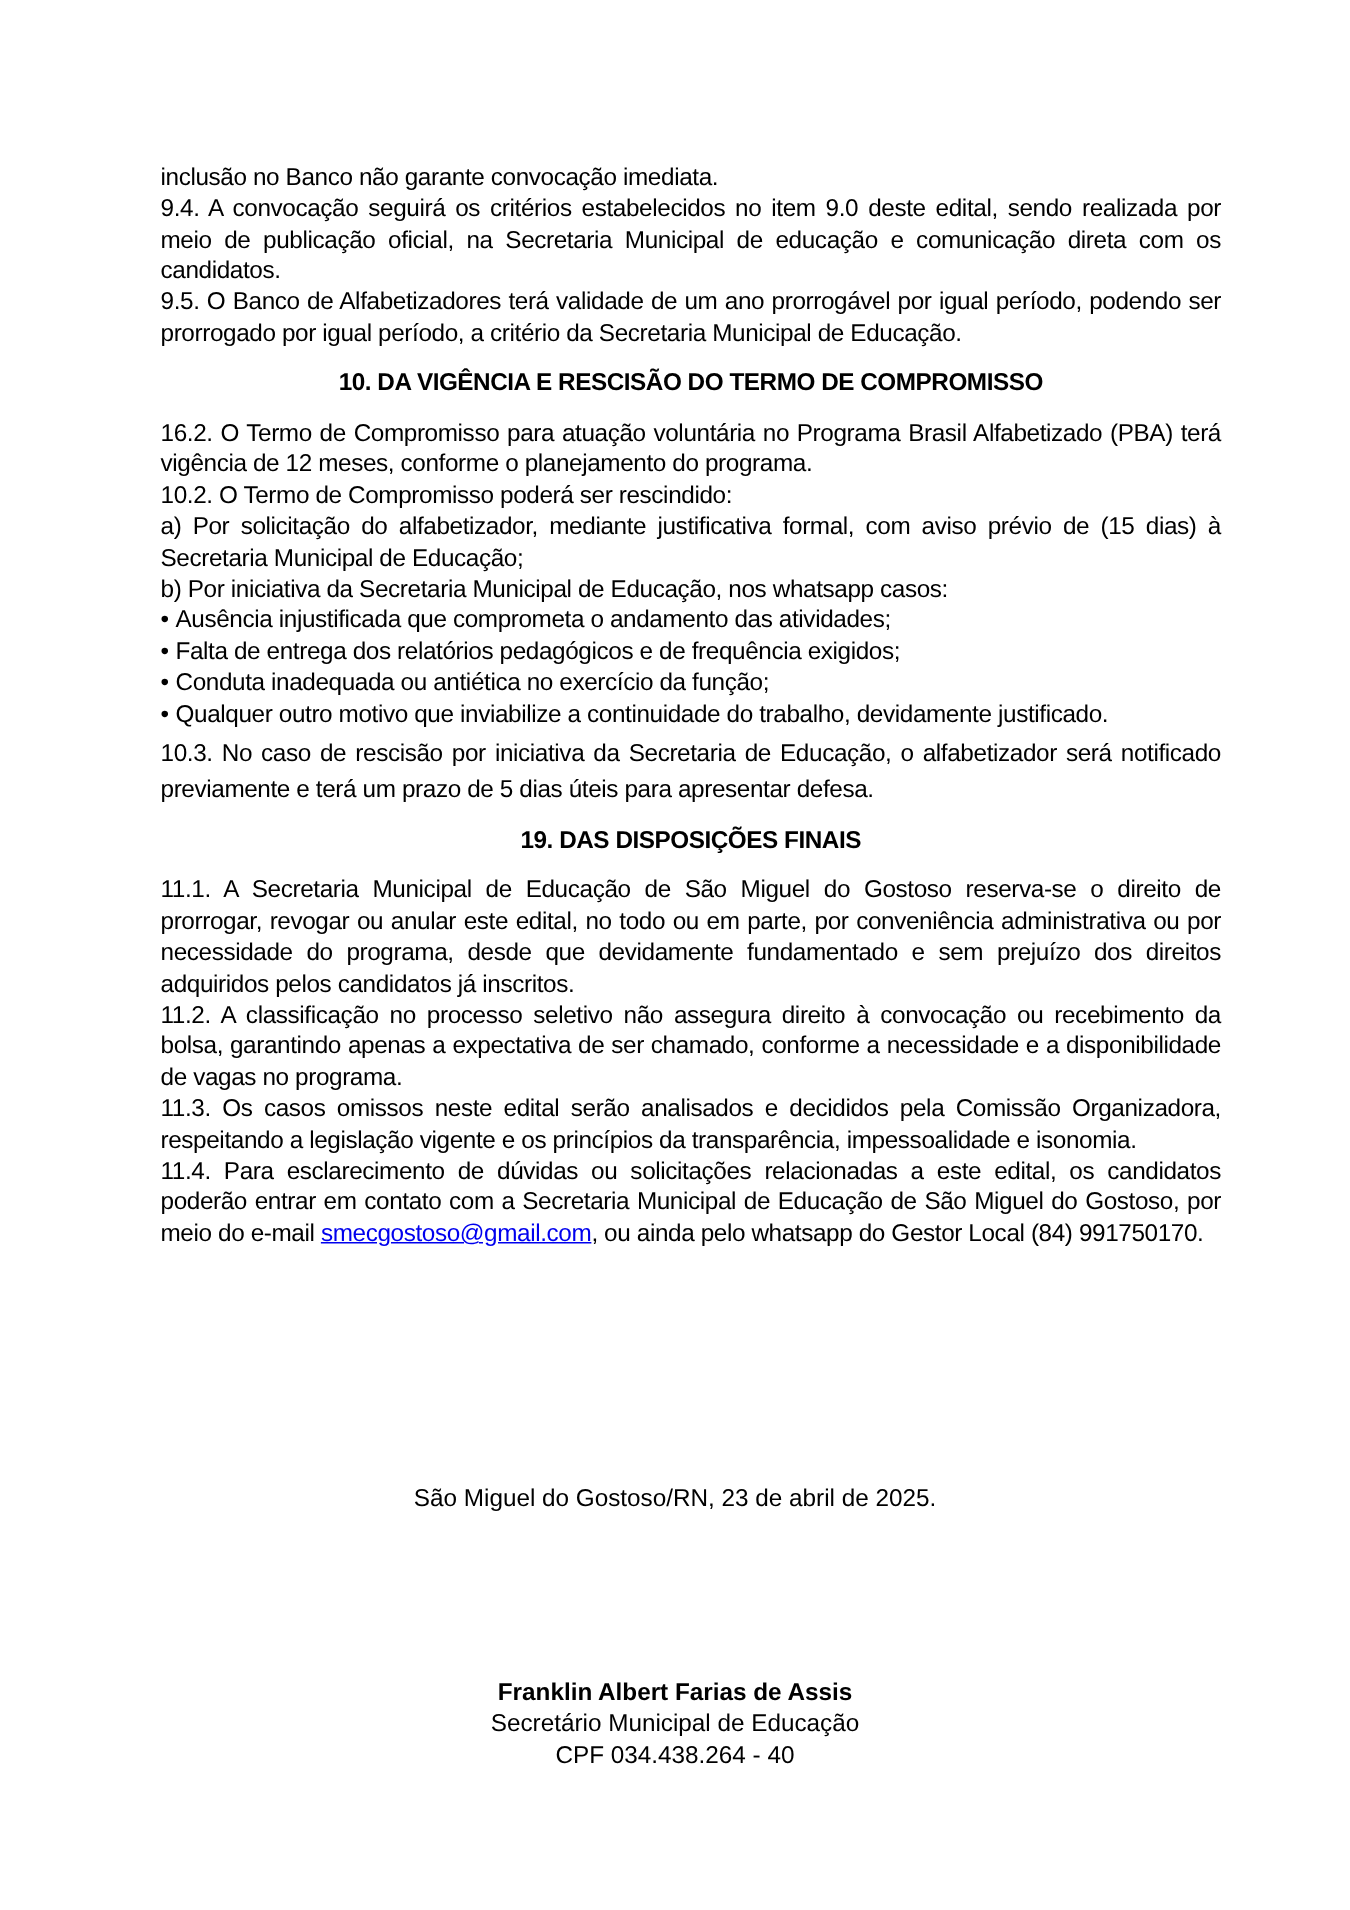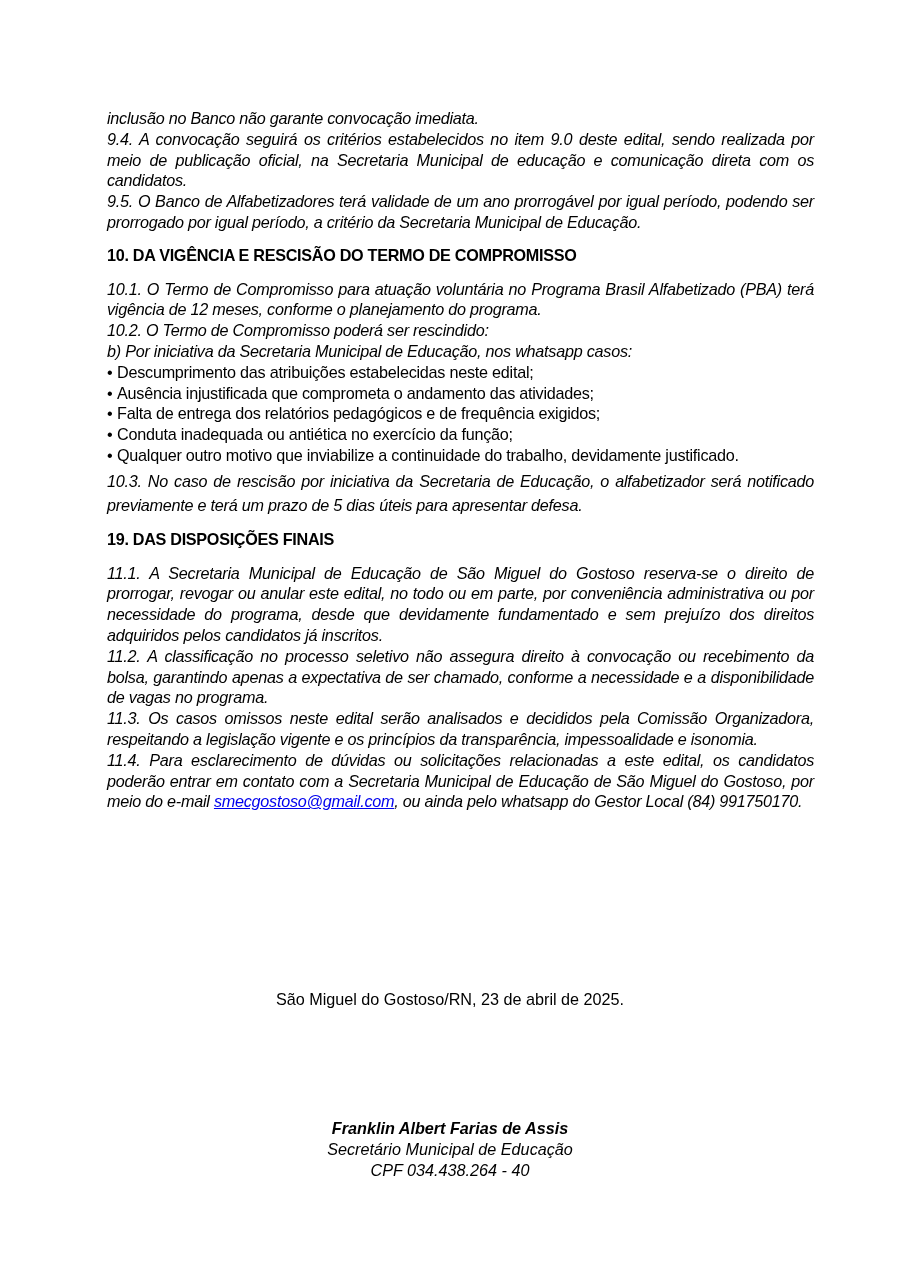--- a/index.html
+++ b/index.html
@@ -3,45 +3,45 @@
 <meta charset="utf-8">
 <style>
   html, body { margin: 0; padding: 0; background: #ffffff; }
   body { width: 900px; height: 1273px; position: relative; overflow: hidden; }
   .page {
     position: absolute; left: 107px; top: 108px; width: 707px;
     font-family: "Liberation Sans", sans-serif;
     font-size: 16.2px; line-height: 20.8px; color: #000;
     letter-spacing: -0.25px;
   }
-  .p { text-align: justify; margin: 0; font-style: italic; }
-  .h { font-weight: bold; margin: 12px 0 13px 0; letter-spacing: -0.3px; }
+  .p { text-align: justify; margin: 0; }
+  .h { font-weight: bold; margin: 12px 0 13px 0; letter-spacing: -0.3px; text-align: center; }
   .bullet { margin: 0; text-align: justify; }
   .bullet .dot { display: inline-block; width: 10px; }
   .gap { margin-top: 3px; line-height: 24px; }
   a.email { color: #0000ee; text-decoration: underline; margin-top: 32px; }
   .date { position: absolute; left: 0; width: 900px; top: 990px; font-family: "Liberation Sans", sans-serif; font-size: 16.2px; text-align: center; }
-  .sig { position: absolute; left: 0; width: 900px; top: 1118px; font-family: "Liberation Sans", sans-serif; font-size: 16.2px; line-height: 21px; text-align: center; font-style: italic; }
+  .sig { position: absolute; left: 0; width: 900px; top: 1118px; font-family: "Liberation Sans", sans-serif; font-size: 16.2px; line-height: 21px; text-align: center; }
   .sig .name { font-weight: bold; }
 </style>
 </head>
 <body>
 
 <div class="page">
   <p class="p">inclusão no Banco não garante convocação imediata.</p>
   <p class="p">9.4. A convocação seguirá os critérios estabelecidos no item 9.0 deste edital, sendo realizada por meio de publicação oficial, na Secretaria Municipal de educação e comunicação direta com os candidatos.</p>
   <p class="p">9.5. O Banco de Alfabetizadores terá validade de um ano prorrogável por igual período, podendo ser prorrogado por igual período, a critério da Secretaria Municipal de Educação.</p>
 
   <div class="h">10. DA VIGÊNCIA E RESCISÃO DO TERMO DE COMPROMISSO</div>
-  <p class="p">10.1. O Termo de Compromisso para atuação voluntária no Programa Brasil Alfabetizado (PBA) terá vigência de 12 meses, conforme o planejamento do programa.</p>
+  <p class="p">16.2. O Termo de Compromisso para atuação voluntária no Programa Brasil Alfabetizado (PBA) terá vigência de 12 meses, conforme o planejamento do programa.</p>
   <p class="p">10.2. O Termo de Compromisso poderá ser rescindido:</p>
+  <p class="p">a) Por solicitação do alfabetizador, mediante justificativa formal, com aviso prévio de (15 dias) à Secretaria Municipal de Educação;</p>
   <p class="p">b) Por iniciativa da Secretaria Municipal de Educação, nos whatsapp casos:</p>
 
   <div>
-    <p class="bullet"><span class="dot">•</span><span>Descumprimento das atribuições estabelecidas neste edital;</span></p>
     <p class="bullet"><span class="dot">•</span><span>Ausência injustificada que comprometa o andamento das atividades;</span></p>
     <p class="bullet"><span class="dot">•</span><span>Falta de entrega dos relatórios pedagógicos e de frequência exigidos;</span></p>
     <p class="bullet"><span class="dot">•</span><span>Conduta inadequada ou antiética no exercício da função;</span></p>
     <p class="bullet"><span class="dot">•</span><span>Qualquer outro motivo que inviabilize a continuidade do trabalho, devidamente justificado.</span></p>
   </div>
 
   <p class="p gap">10.3. No caso de rescisão por iniciativa da Secretaria de Educação, o alfabetizador será notificado previamente e terá um prazo de 5 dias úteis para apresentar defesa.</p>
 
   <div class="h">19. DAS DISPOSIÇÕES FINAIS</div>
   <p class="p">11.1. A Secretaria Municipal de Educação de São Miguel do Gostoso reserva-se o direito de prorrogar, revogar ou anular este edital, no todo ou em parte, por conveniência administrativa ou por necessidade do programa, desde que devidamente fundamentado e sem prejuízo dos direitos adquiridos pelos candidatos já inscritos.</p>

